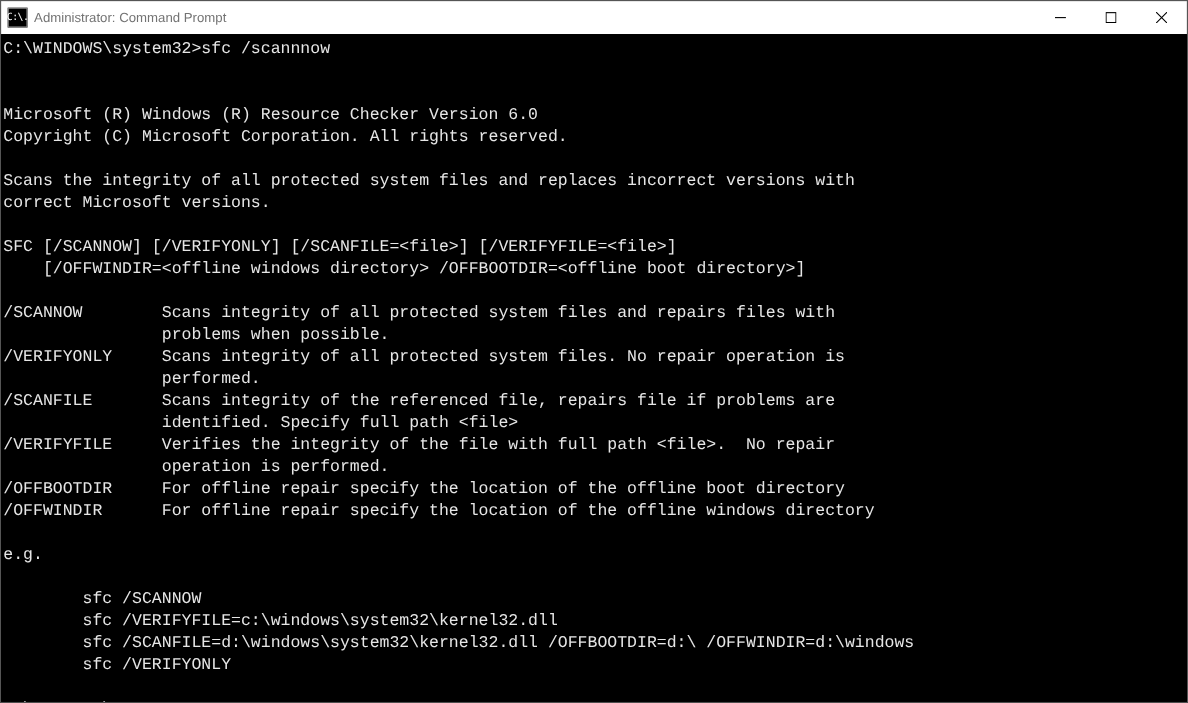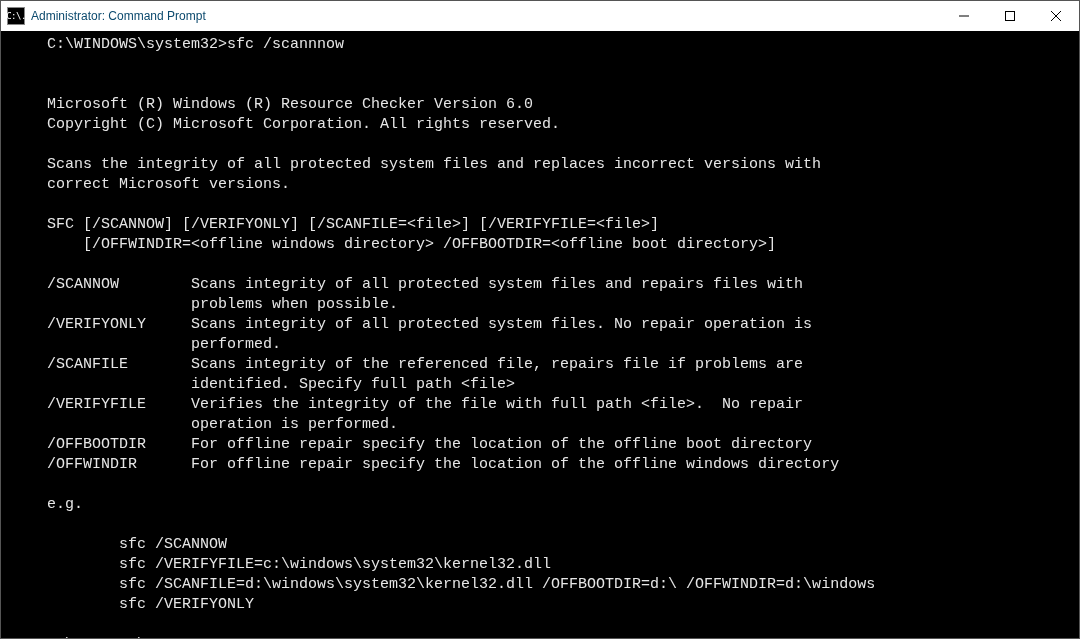--- a/index.html
+++ b/index.html
@@ -36,21 +36,21 @@
       justify-content: center;
       margin-right: 6px;
       background: #000;
       color: #fff;
       font: 9px/1 Consolas, monospace;
       border: 1px solid #888;
       letter-spacing: -0.5px;
     }
     .titlebar-text {
       font-size: 12px;
-      color: #0c4a6e;
+      color: #737373;
     }
     .win-controls {
       margin-left: auto;
       display: flex;
       height: 100%;
     }
     .win-btn {
       width: 46px;
       height: 100%;
       display: flex;
@@ -63,21 +63,21 @@
       flex: 1;
       background: #000;
       color: #e6e6e6;
       font-family: Consolas, "Courier New", monospace;
       font-size: 15px;
       line-height: 20px;
       padding: 4px 2px 2px 2px;
       white-space: pre;
       overflow: hidden;
     }
-    .termline { white-space: pre; margin-left: 44px; }
+    .termline { white-space: pre; }
   </style>
 </head>
 <body>
 
 <div class="window">
   <div class="titlebar">
     <span class="titlebar-icon">C:\.</span>
     <span class="titlebar-text">Administrator: Command Prompt</span>
     <div class="win-controls">
       <div class="win-btn">

